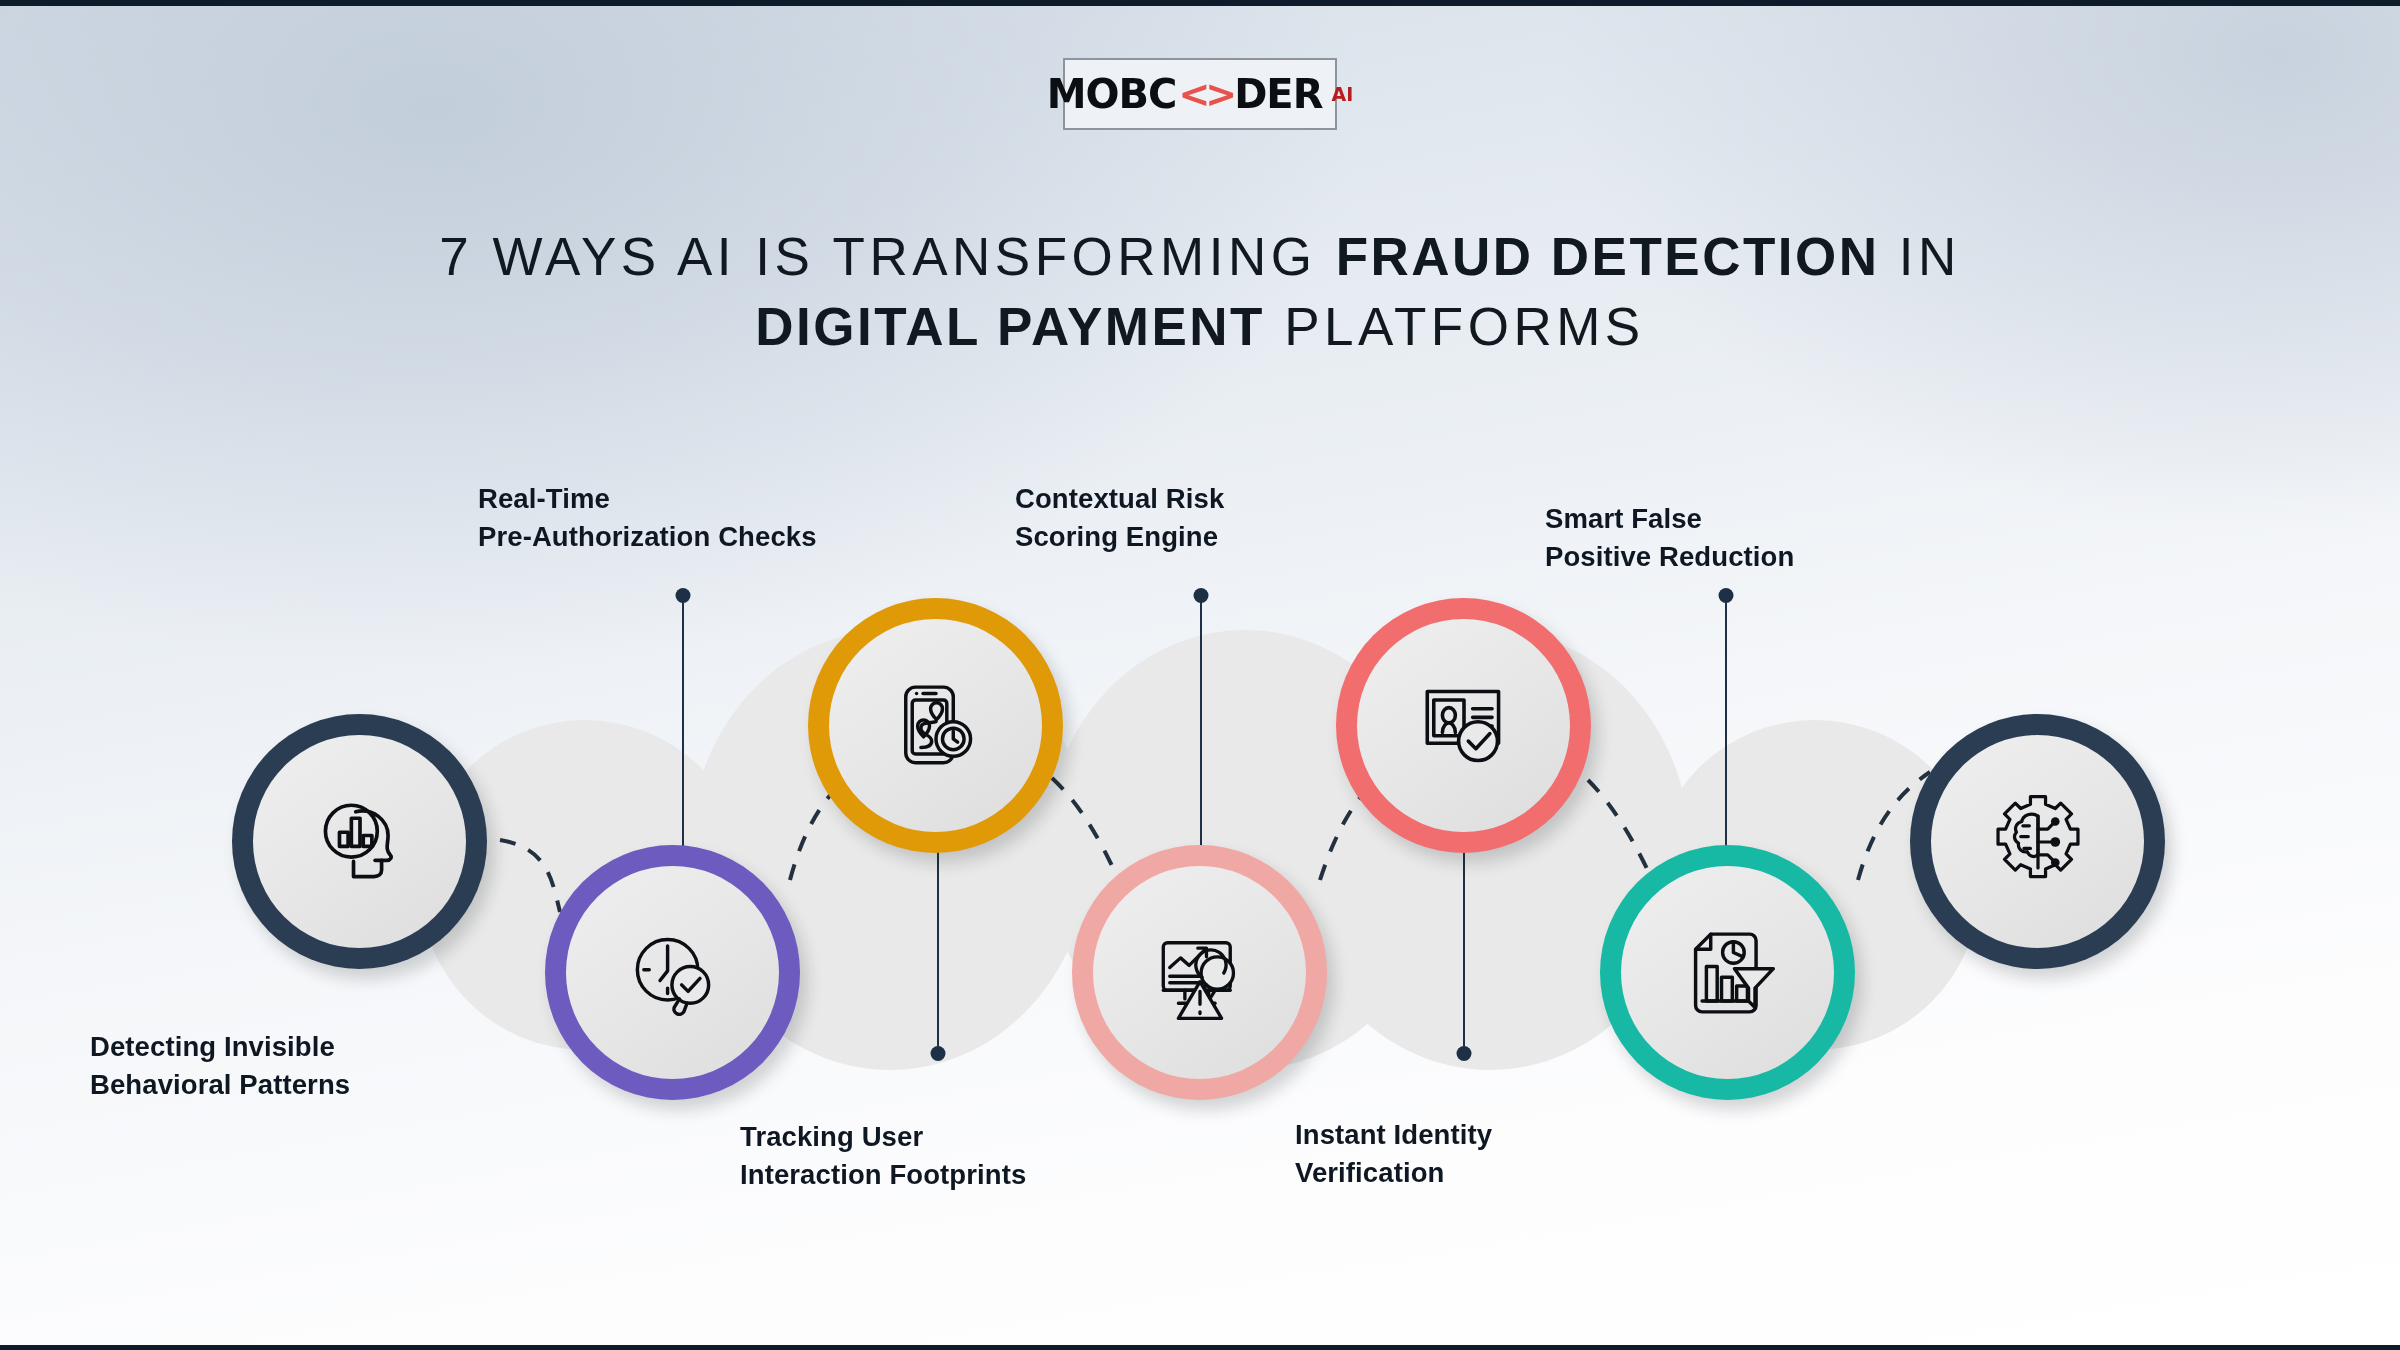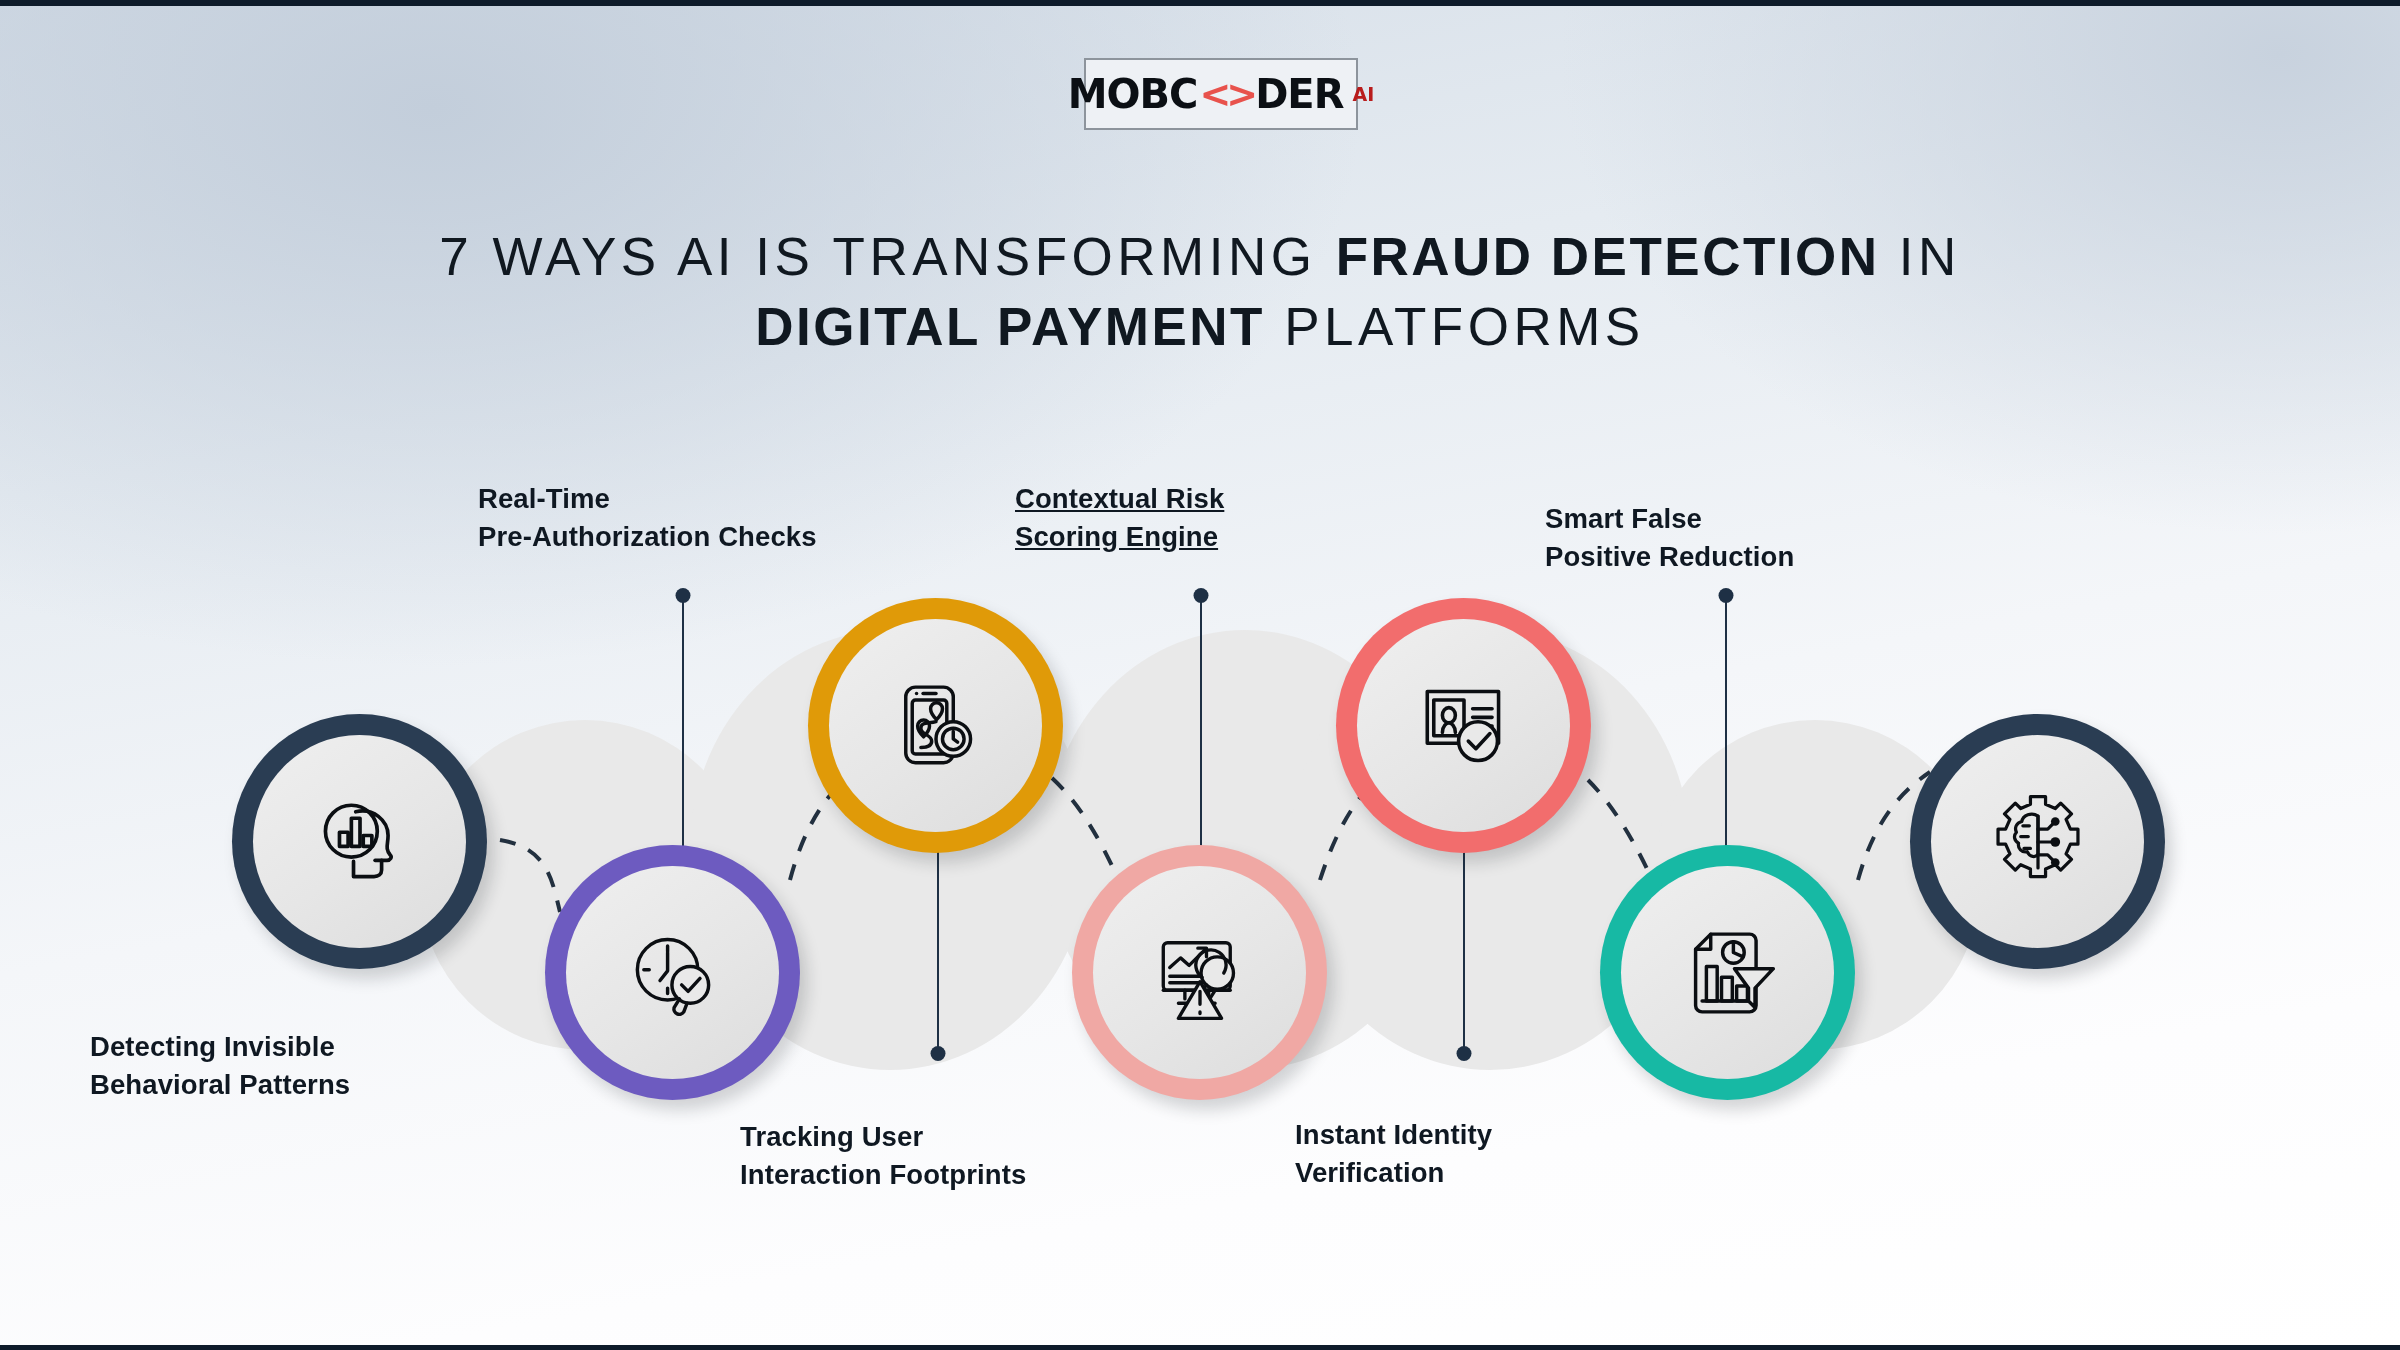--- a/index.html
+++ b/index.html
@@ -28,21 +28,20 @@
   }
 
   
   .logo-box{
     position:absolute; left:1063px; top:58px;
     width:274px; height:72px;
     border:2px solid #8d949c;
     background:#eef1f5;
     display:flex; align-items:center; justify-content:center;
     z-index:40;
-    margin-left:21px;
   }
   .logo-text{
     font-size:40px; font-weight:800; letter-spacing:-1px; color:#0b0f14;
     display:flex; align-items:center; line-height:1;
     font-family:"DejaVu Sans", sans-serif;
   }
   .logo-chev{ color:#e8524c; font-weight:900; letter-spacing:-5px; padding:0 2px; font-size:38px;}
   .logo-ai{ color:#b91c1c; font-size:19px; font-weight:700; margin-left:9px; letter-spacing:0px;}
 
   
@@ -229,21 +228,21 @@
             <path d="M36 66 v8 M58 66 v8 M30 78 h34"></path>
             <circle cx="66" cy="50" r="15" fill="#e9e9e9"></circle>
             <path d="M56 61 l-6 8 a5 5 0 0 0 9 5 l5 -8"></path>
             <path d="M52 54 a14 14 0 1 1 20 -4"></path>
             <path d="M50 58 L30 92 h40 z" fill="#e9e9e9"></path>
             <path d="M50 67 v12 M50 86 v1.5"></path>
           </g>
         </svg>
       </div>
     </div>
-    <div class="caption" style="left:1015px; top:480px; width:370px;text-decoration:underline;">Contextual Risk
+    <div class="caption" style="left:1015px; top:480px; width:370px;">Contextual Risk
 Scoring Engine</div>
 
     <div class="node" style="left:1336px; top:598px; width:255px; height:255px; background:#f26d6d; padding:21px;">
       <div class="inner">
         <svg width="108" height="108" viewBox="0 0 100 100">
           <g fill="none" stroke="#0b0e12" stroke-width="3.3" stroke-linecap="round" stroke-linejoin="round">
             <rect x="16" y="18" width="66" height="48"></rect>
             <rect x="22" y="26" width="28" height="33"></rect>
             <path d="M30 56 c0 -6 4 -9 6 -9 c2 0 6 3 6 9"></path>
             <path d="M36 47 a6 7 0 1 0 0 -14 a6 7 0 0 0 0 14z"></path>

